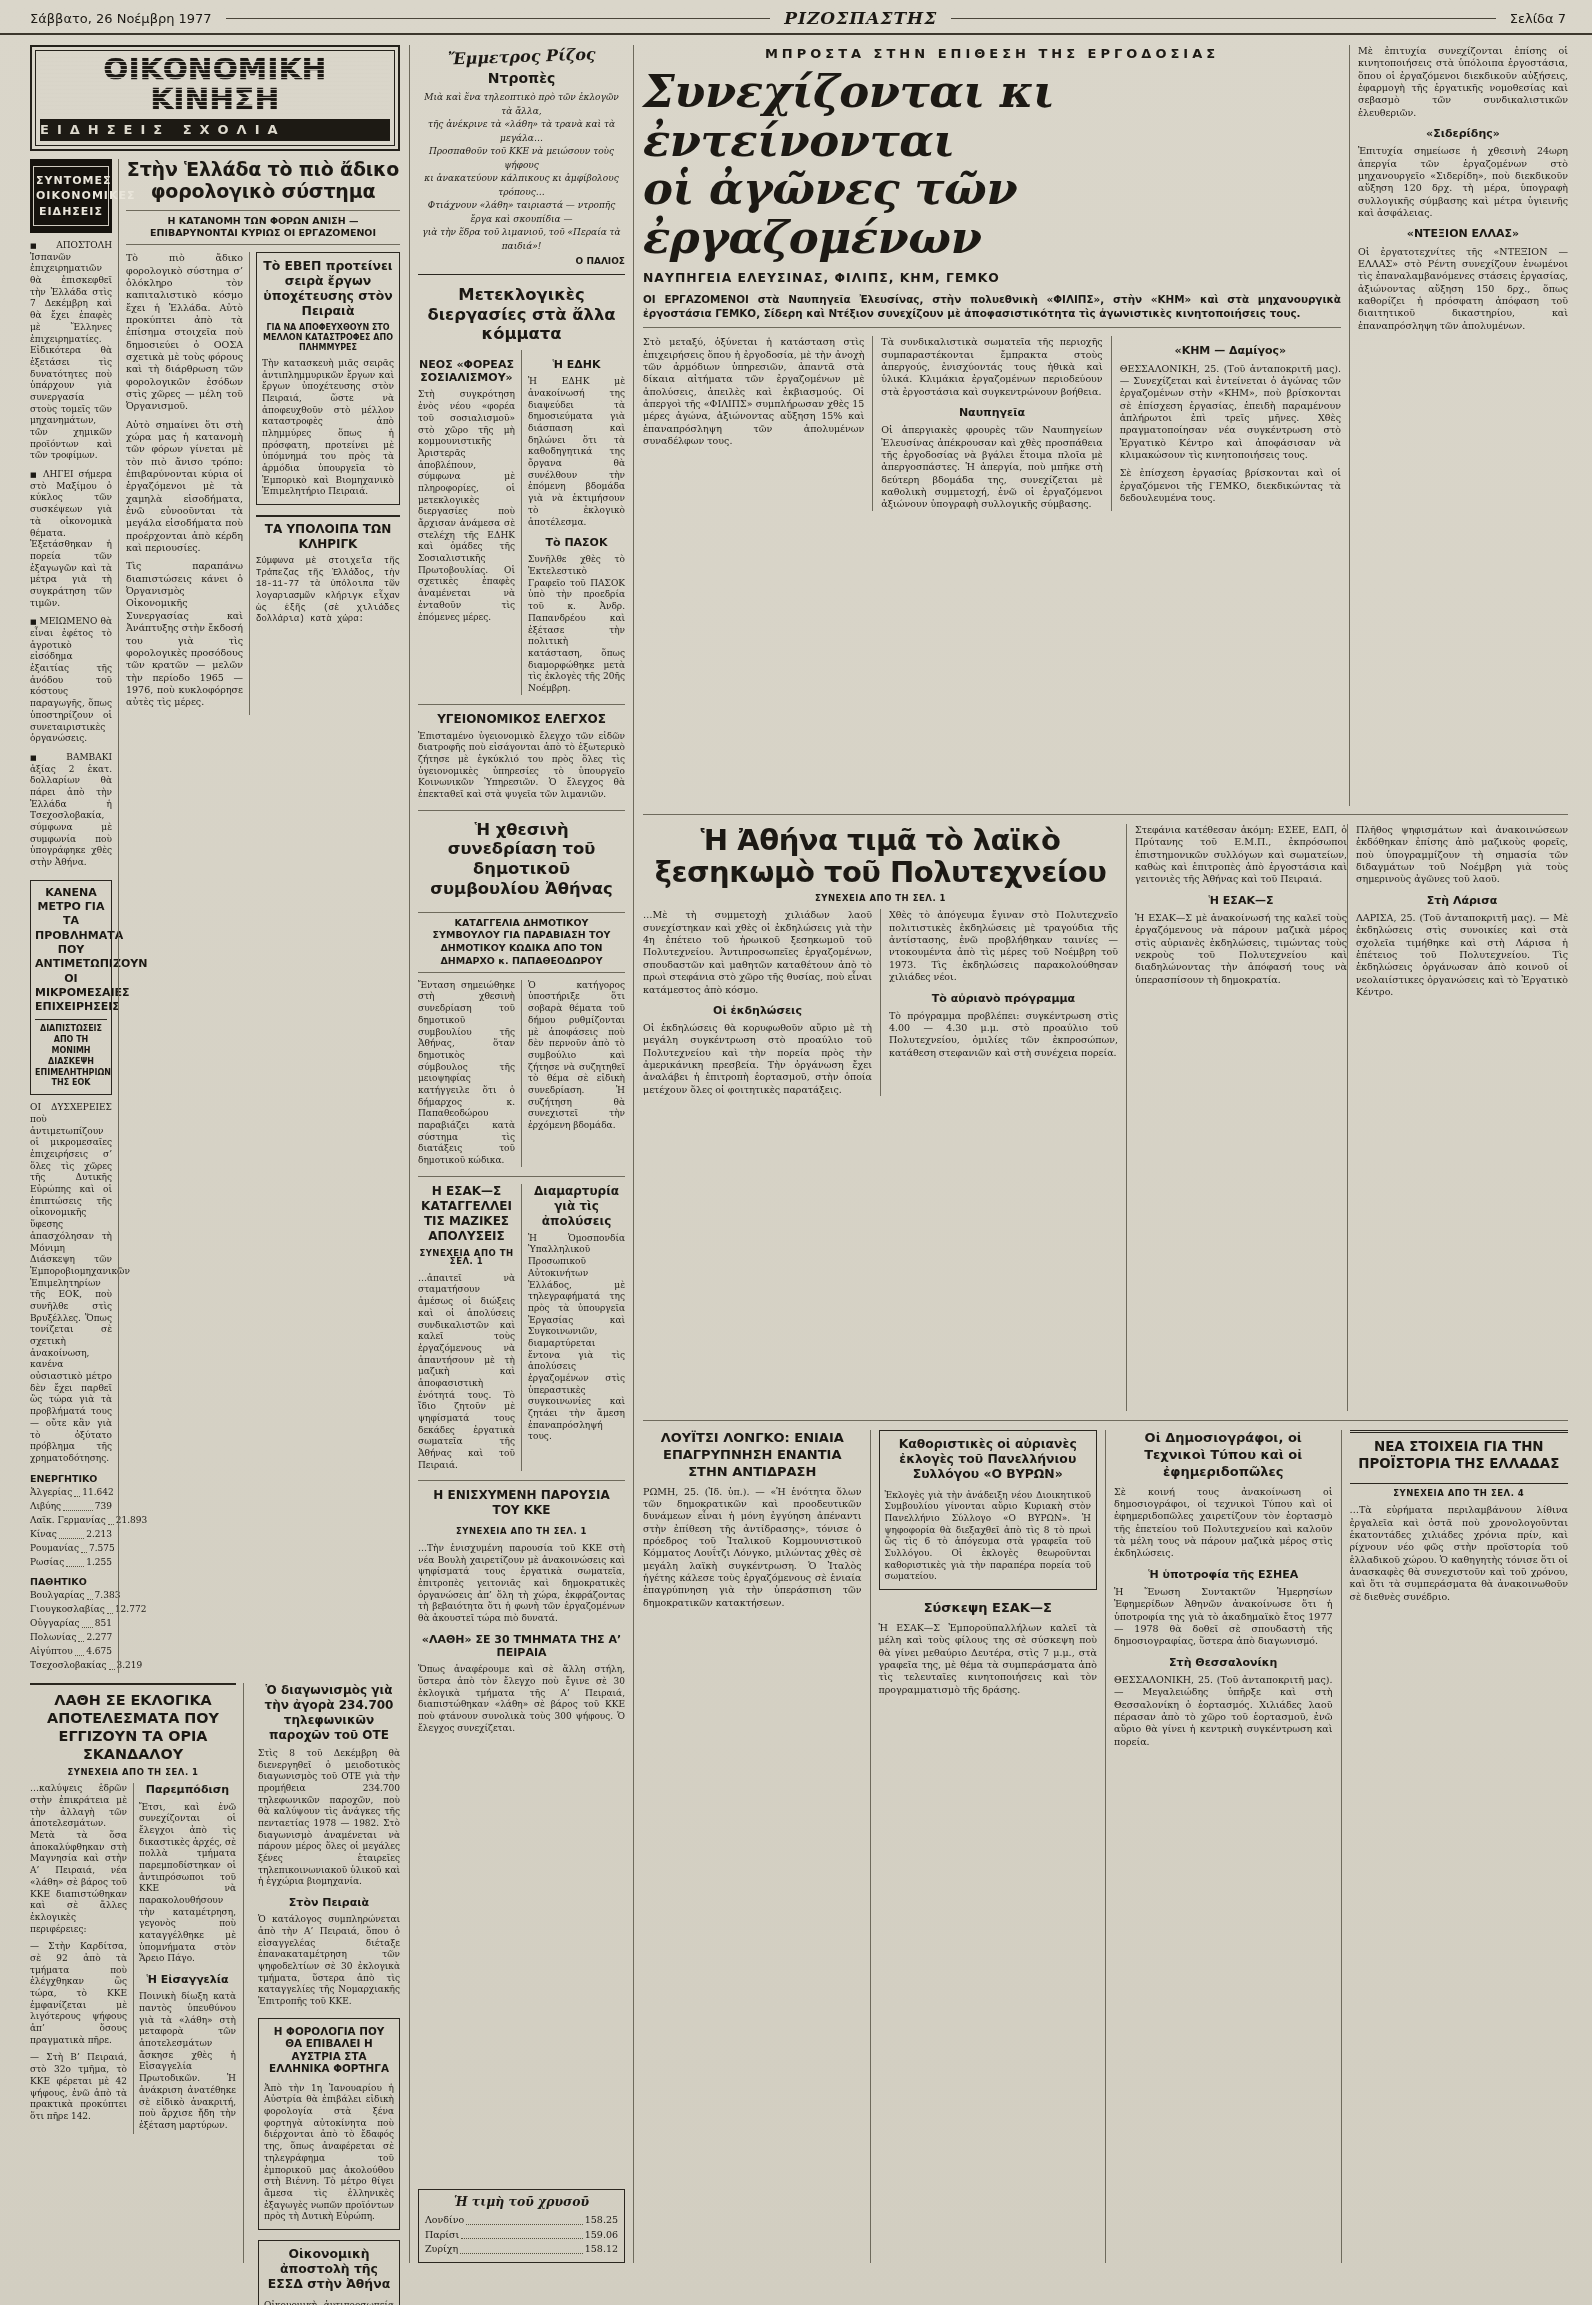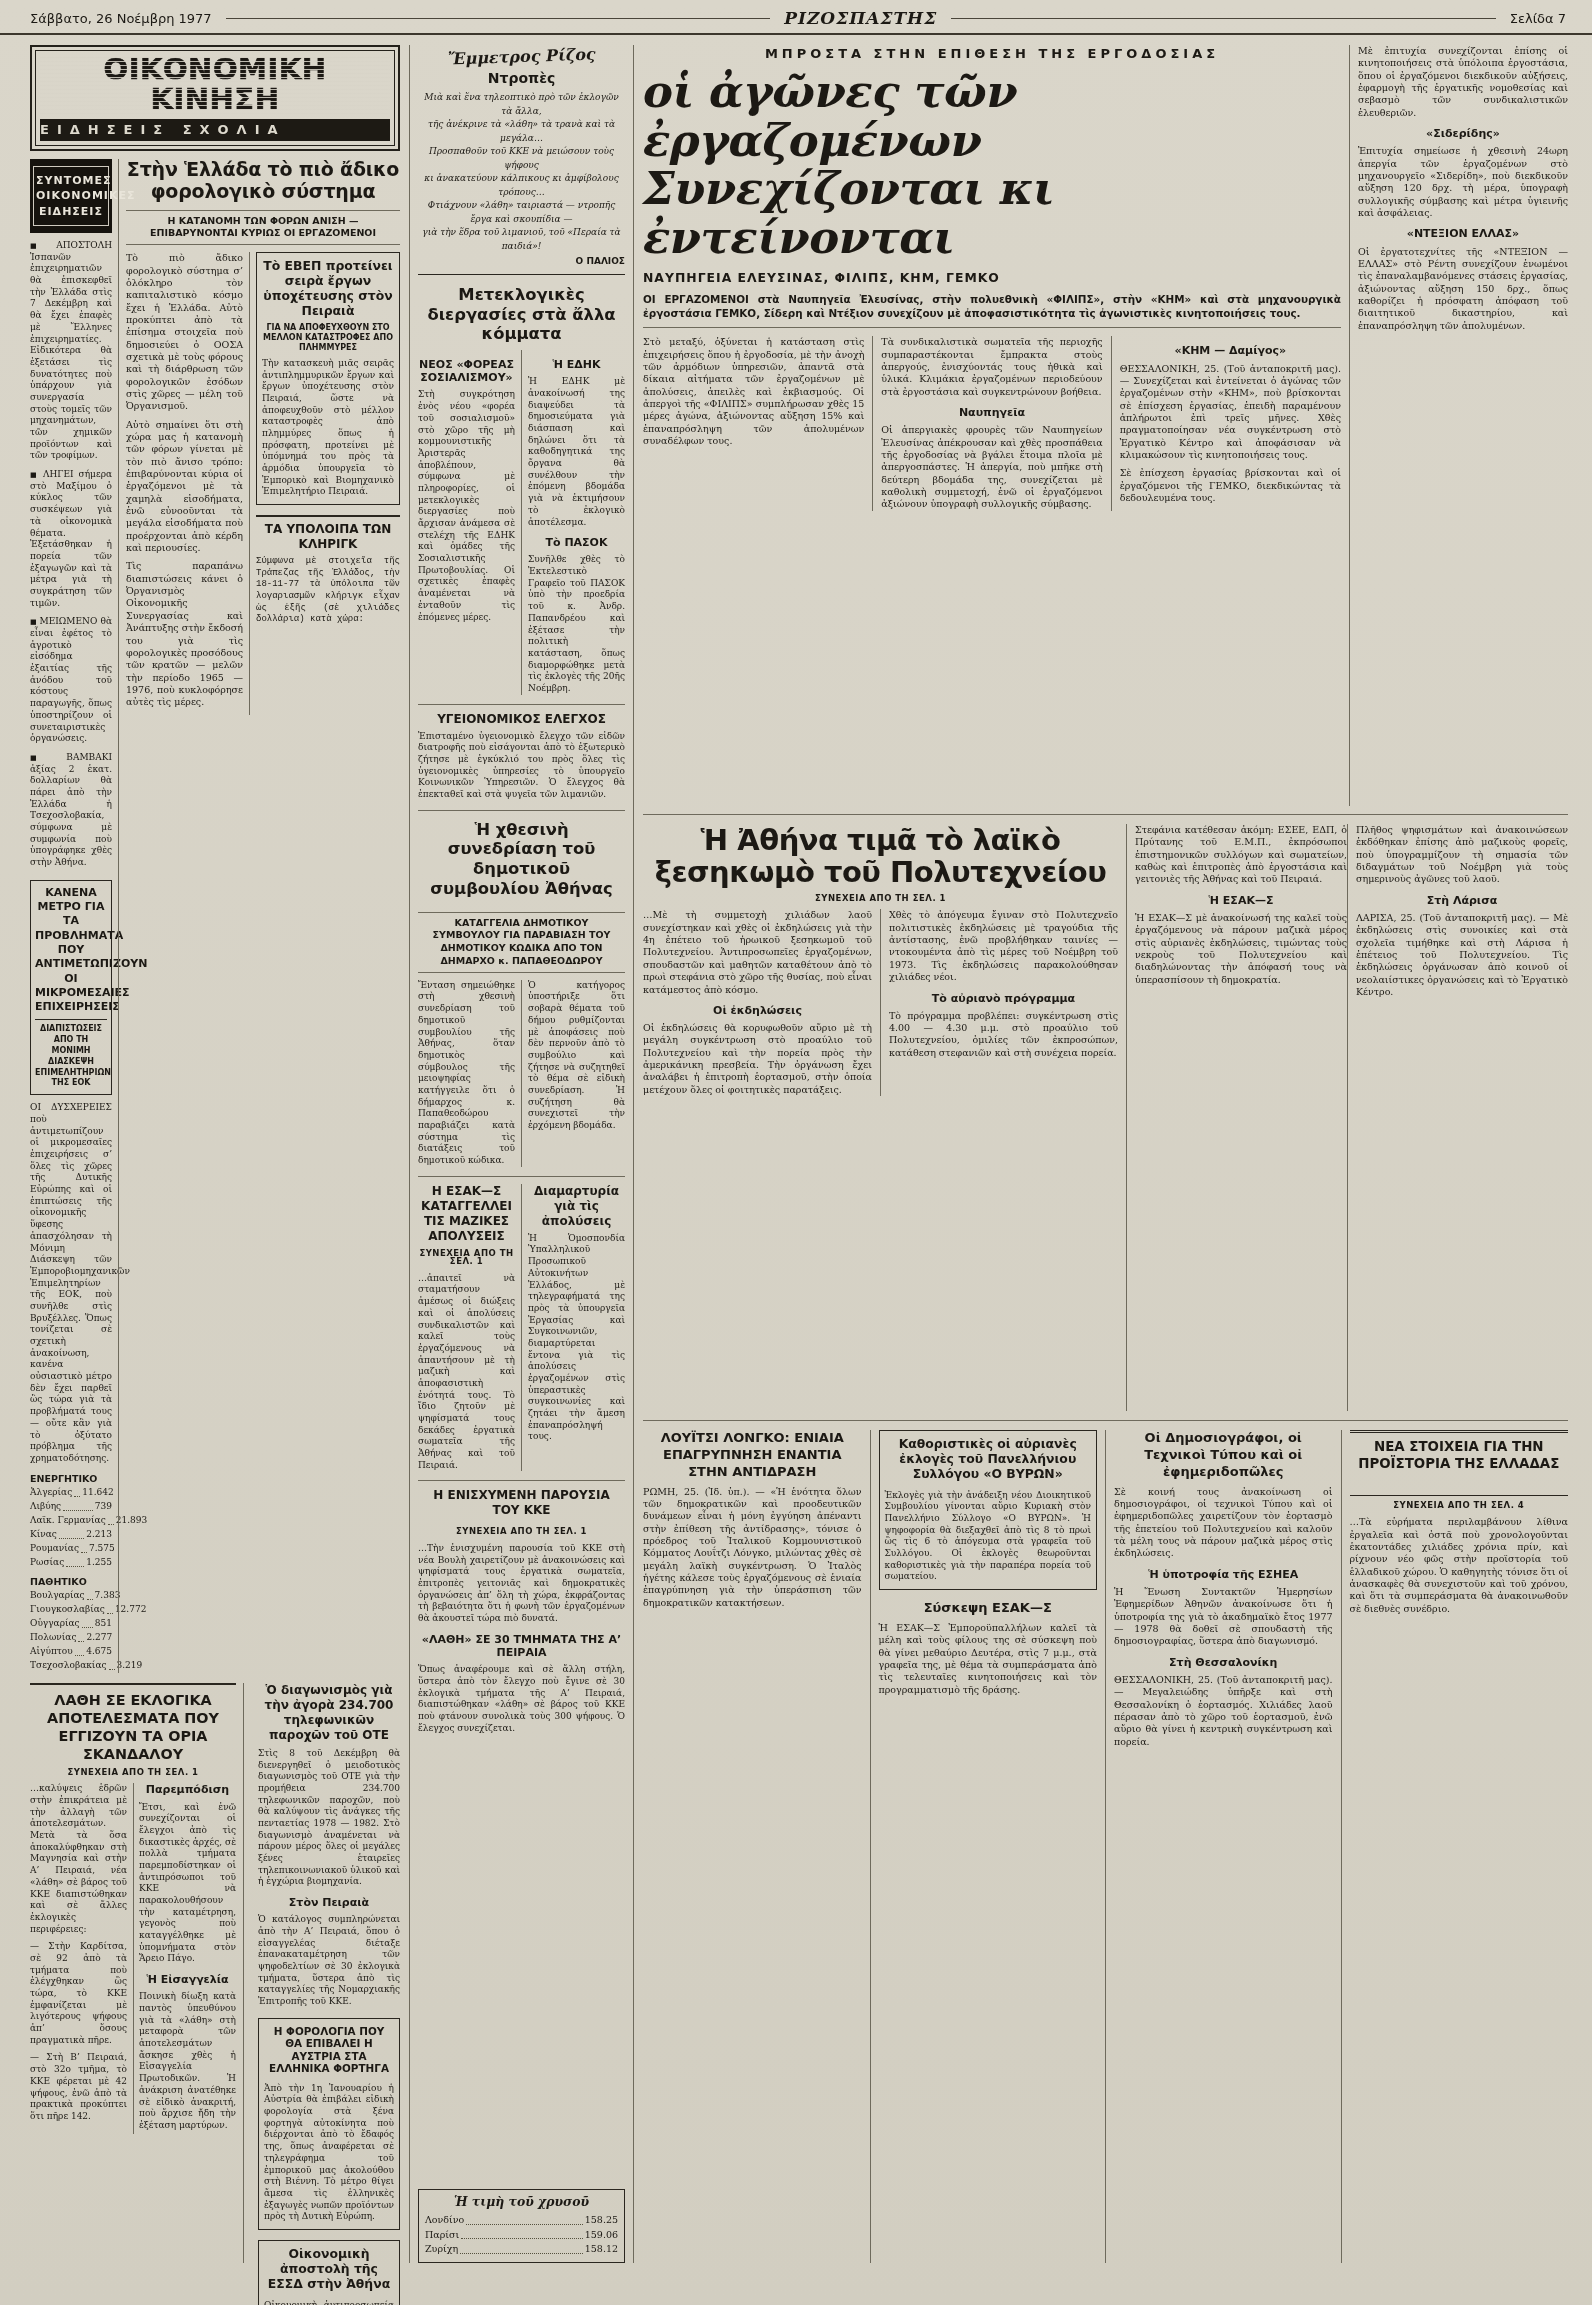--- a/index.html
+++ b/index.html
@@ -137,21 +137,21 @@
   .poly-cols{ display:flex; margin-top:7px; }
   .rm-col{ width:221px; flex:none; border-left:1px solid var(--rule); padding-left:8px; min-width:0; }
   .rm-col .bodytext, .poly-cols .bodytext{ font-size:9.5px; }
 
   .right-bot{ display:flex; border-top:1px solid var(--rule); margin-top:9px; padding-top:9px; flex:1; min-height:0; }
   .b-col{ flex:1; min-width:0; }
   .b-col + .b-col{ border-left:1px solid var(--rule); padding-left:8px; margin-left:8px; }
   .b-col .bodytext{ font-size:9.5px; }
   .caps-head-2{ font:700 13px/1.3 "DejaVu Sans",sans-serif; text-align:center; margin-bottom:5px; }
   .pre-title{ font:700 13.4px/1.3 "DejaVu Sans",sans-serif; text-align:center;
-    border-top:3px double #2a261f; border-bottom:1px solid #2a261f; padding:5px 0 22px; }
+    border-top:3px double #2a261f; border-bottom:1px solid #2a261f; padding:5px 0 10px; }
   p.bodytext + p.bodytext{ margin-top:6px; }
 </style>
 </head>
 <body>
 
 <div class="page">
 
   <div class="hdr sans">
     <span class="hdr-date">Σάββατο, 26 Νοέμβρη 1977</span>
     <span class="hline"></span>
@@ -396,22 +396,22 @@
             <span class="v">158.12</span>
           </div>
       </div>
     </div>
 
     <div class="z-right">
 
       <div class="str-top">
         <div class="str-main">
           <div class="str-kicker">ΜΠΡΟΣΤΑ ΣΤΗΝ ΕΠΙΘΕΣΗ ΤΗΣ ΕΡΓΟΔΟΣΙΑΣ</div>
+          <div class="str-head">Συνεχίζονται κι ἐντείνονται</div>
           <div class="str-head">οἱ ἀγῶνες τῶν ἐργαζομένων</div>
-          <div class="str-head">Συνεχίζονται κι ἐντείνονται</div>
           <div class="str-sub">ΝΑΥΠΗΓΕΙΑ ΕΛΕΥΣΙΝΑΣ, ΦΙΛΙΠΣ, ΚΗΜ, ΓΕΜΚΟ</div>
           <p class="str-lead">ΟΙ ΕΡΓΑΖΟΜΕΝΟΙ στὰ Ναυπηγεῖα Ἐλευσίνας, στὴν πολυεθνικὴ «ΦΙΛΙΠΣ», στὴν «ΚΗΜ» καὶ στὰ μηχανουργικὰ ἐργοστάσια ΓΕΜΚΟ, Σίδερη καὶ Ντέξιον συνεχίζουν μὲ ἀποφασιστικότητα τὶς ἀγωνιστικὲς κινητοποιήσεις τους.</p>
           <div class="str-cols">
             <div class="s-col">
               <p class="bodytext">Στὸ μεταξύ, ὀξύνεται ἡ κατάσταση στὶς ἐπιχειρήσεις ὅπου ἡ ἐργοδοσία, μὲ τὴν ἀνοχὴ τῶν ἁρμόδιων ὑπηρεσιῶν, ἀπαντᾶ στὰ δίκαια αἰτήματα τῶν ἐργαζομένων μὲ ἀπολύσεις, ἀπειλὲς καὶ ἐκβιασμούς. Οἱ ἀπεργοὶ τῆς «ΦΙΛΙΠΣ» συμπλήρωσαν χθὲς 15 μέρες ἀγώνα, ἀξιώνοντας αὔξηση 15% καὶ ἐπαναπρόσληψη τῶν ἀπολυμένων συναδέλφων τους.</p>
             </div>
             <div class="s-col">
               <p class="bodytext">Τὰ συνδικαλιστικὰ σωματεῖα τῆς περιοχῆς συμπαραστέκονται ἔμπρακτα στοὺς ἀπεργούς, ἐνισχύοντάς τους ἠθικὰ καὶ ὑλικά. Κλιμάκια ἐργαζομένων περιοδεύουν στὰ ἐργοστάσια καὶ συγκεντρώνουν βοήθεια.</p>
               <div class="subhead">Ναυπηγεῖα</div>
               <p class="bodytext">Οἱ ἀπεργιακὲς φρουρὲς τῶν Ναυπηγείων Ἐλευσίνας ἀπέκρουσαν καὶ χθὲς προσπάθεια τῆς ἐργοδοσίας νὰ βγάλει ἕτοιμα πλοῖα μὲ ἀπεργοσπάστες. Ἡ ἀπεργία, ποὺ μπῆκε στὴ δεύτερη βδομάδα της, συνεχίζεται μὲ καθολικὴ συμμετοχή, ἐνῶ οἱ ἐργαζόμενοι ἀξιώνουν ὑπογραφὴ συλλογικῆς σύμβασης.</p>

